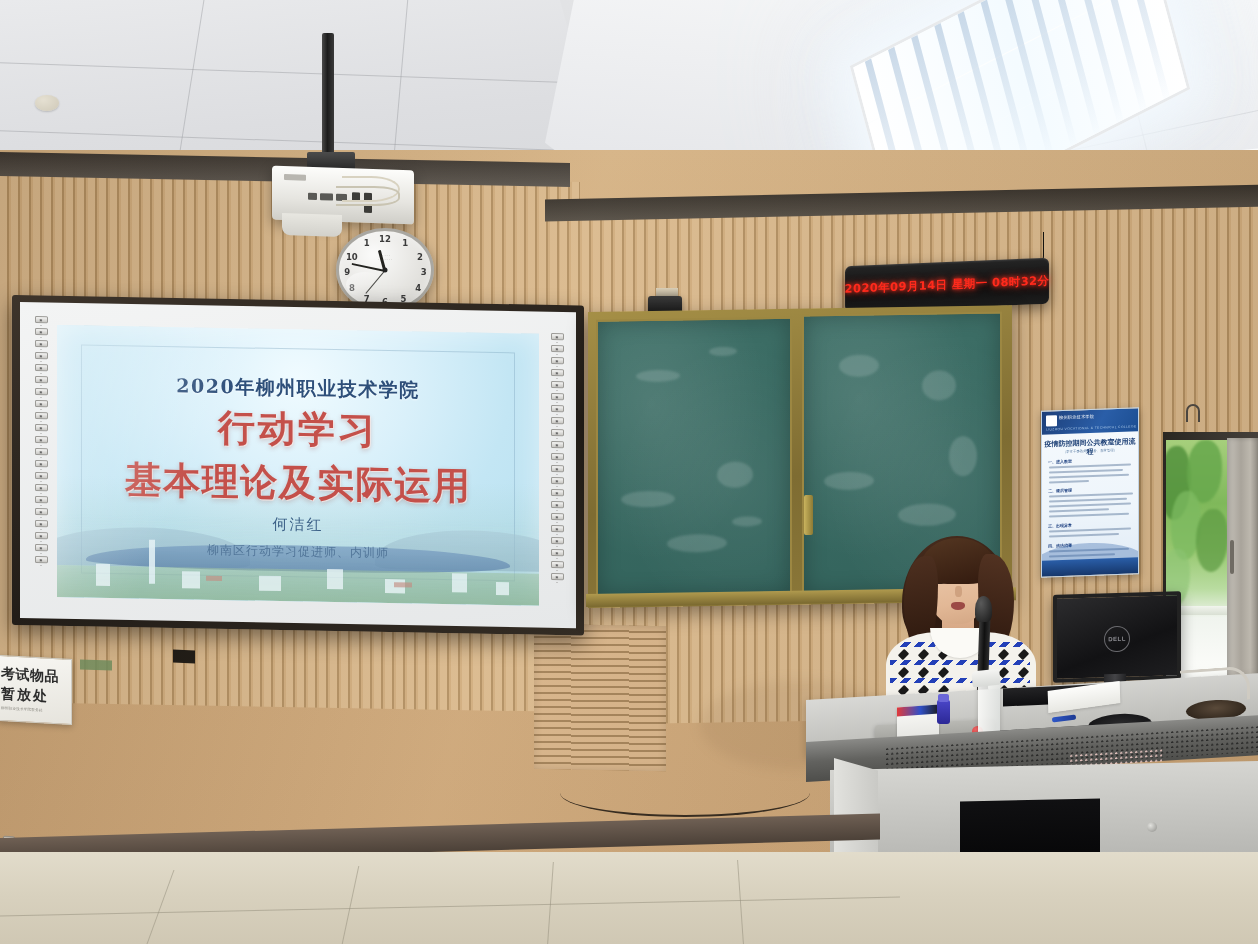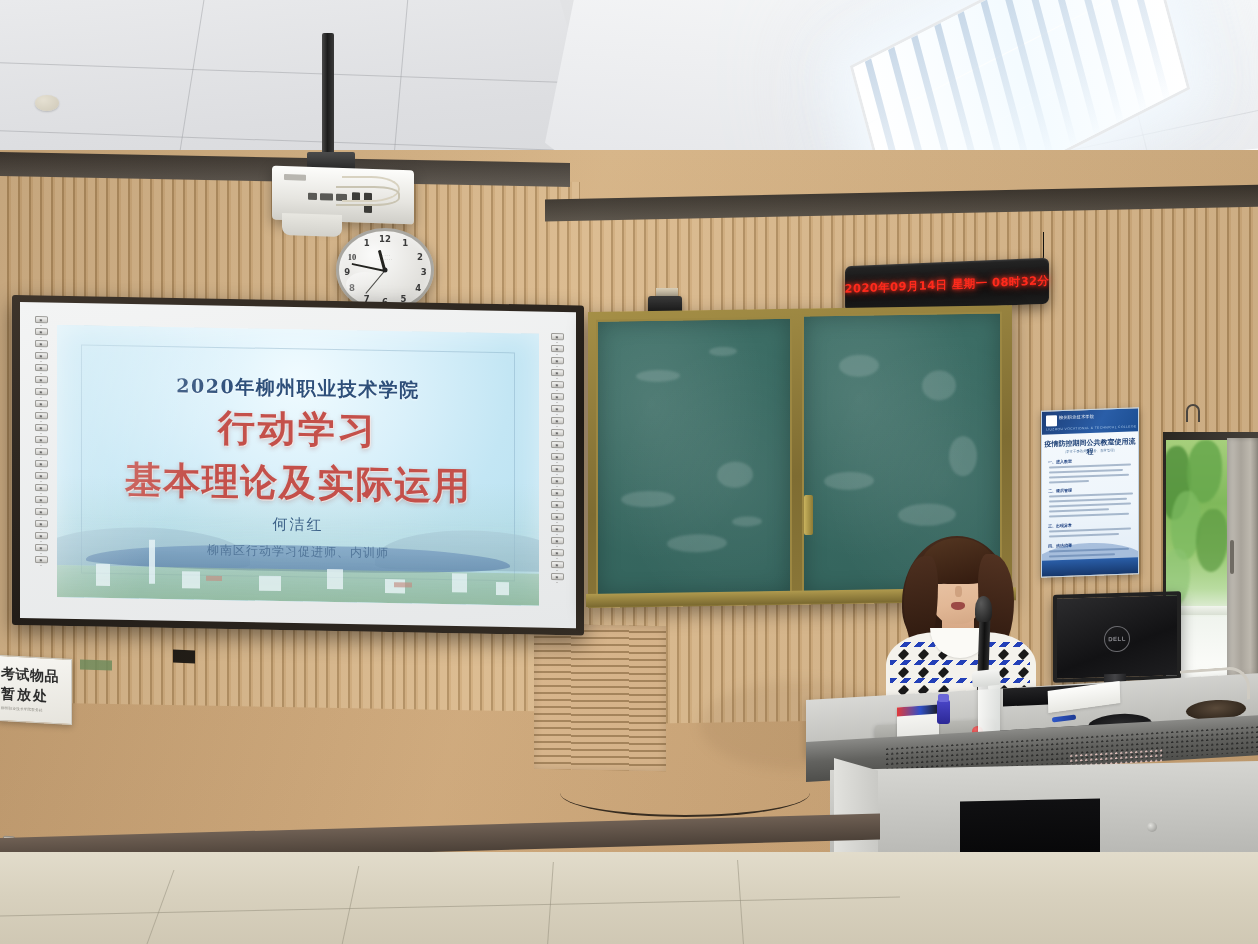--- a/index.html
+++ b/index.html
@@ -842,21 +842,21 @@
     <div class="cnum" style="left:50%;top:10%;text-align:center;">12</div>
     <div class="cnum" style="left:72%;top:16%;">1</div>
     <div class="cnum" style="left:88%;top:33%;">2</div>
     <div class="cnum" style="left:92%;top:53%;">3</div>
     <div class="cnum" style="left:86%;top:73%;">4</div>
     <div class="cnum" style="left:70%;top:87%;">5</div>
     <div class="cnum" style="left:50%;top:91%;">6</div>
     <div class="cnum" style="left:30%;top:87%;">7</div>
     <div class="cnum" style="left:14%;top:73%;">8</div>
     <div class="cnum" style="left:9%;top:53%;">9</div>
-    <div class="cnum" style="left:14%;top:33%;font-family:Liberation Serif, serif;">10</div>
+    <div class="cnum" style="left:14%;top:33%;">10</div>
     <div class="cnum" style="left:30%;top:16%;">1</div>
     <div id="clock-brand">· · · · ·<br>· · · · · · ·</div>
     <div class="chand" style="width:22px;height:3px;transform:rotate(255deg);"></div>
     <div class="chand" style="width:34px;height:2px;transform:rotate(192deg);"></div>
     <div class="chand" style="width:30px;height:1px;background:#4a4a46;transform:rotate(130deg);"></div>
     <div class="abs" style="left:50%;top:50%;width:5px;height:5px;background:#222;border-radius:50%;transform:translate(-50%,-50%);"></div>
     <div id="clock-glare"></div>
   </div>
 
   <div class="abs" id="led-wire"></div>

